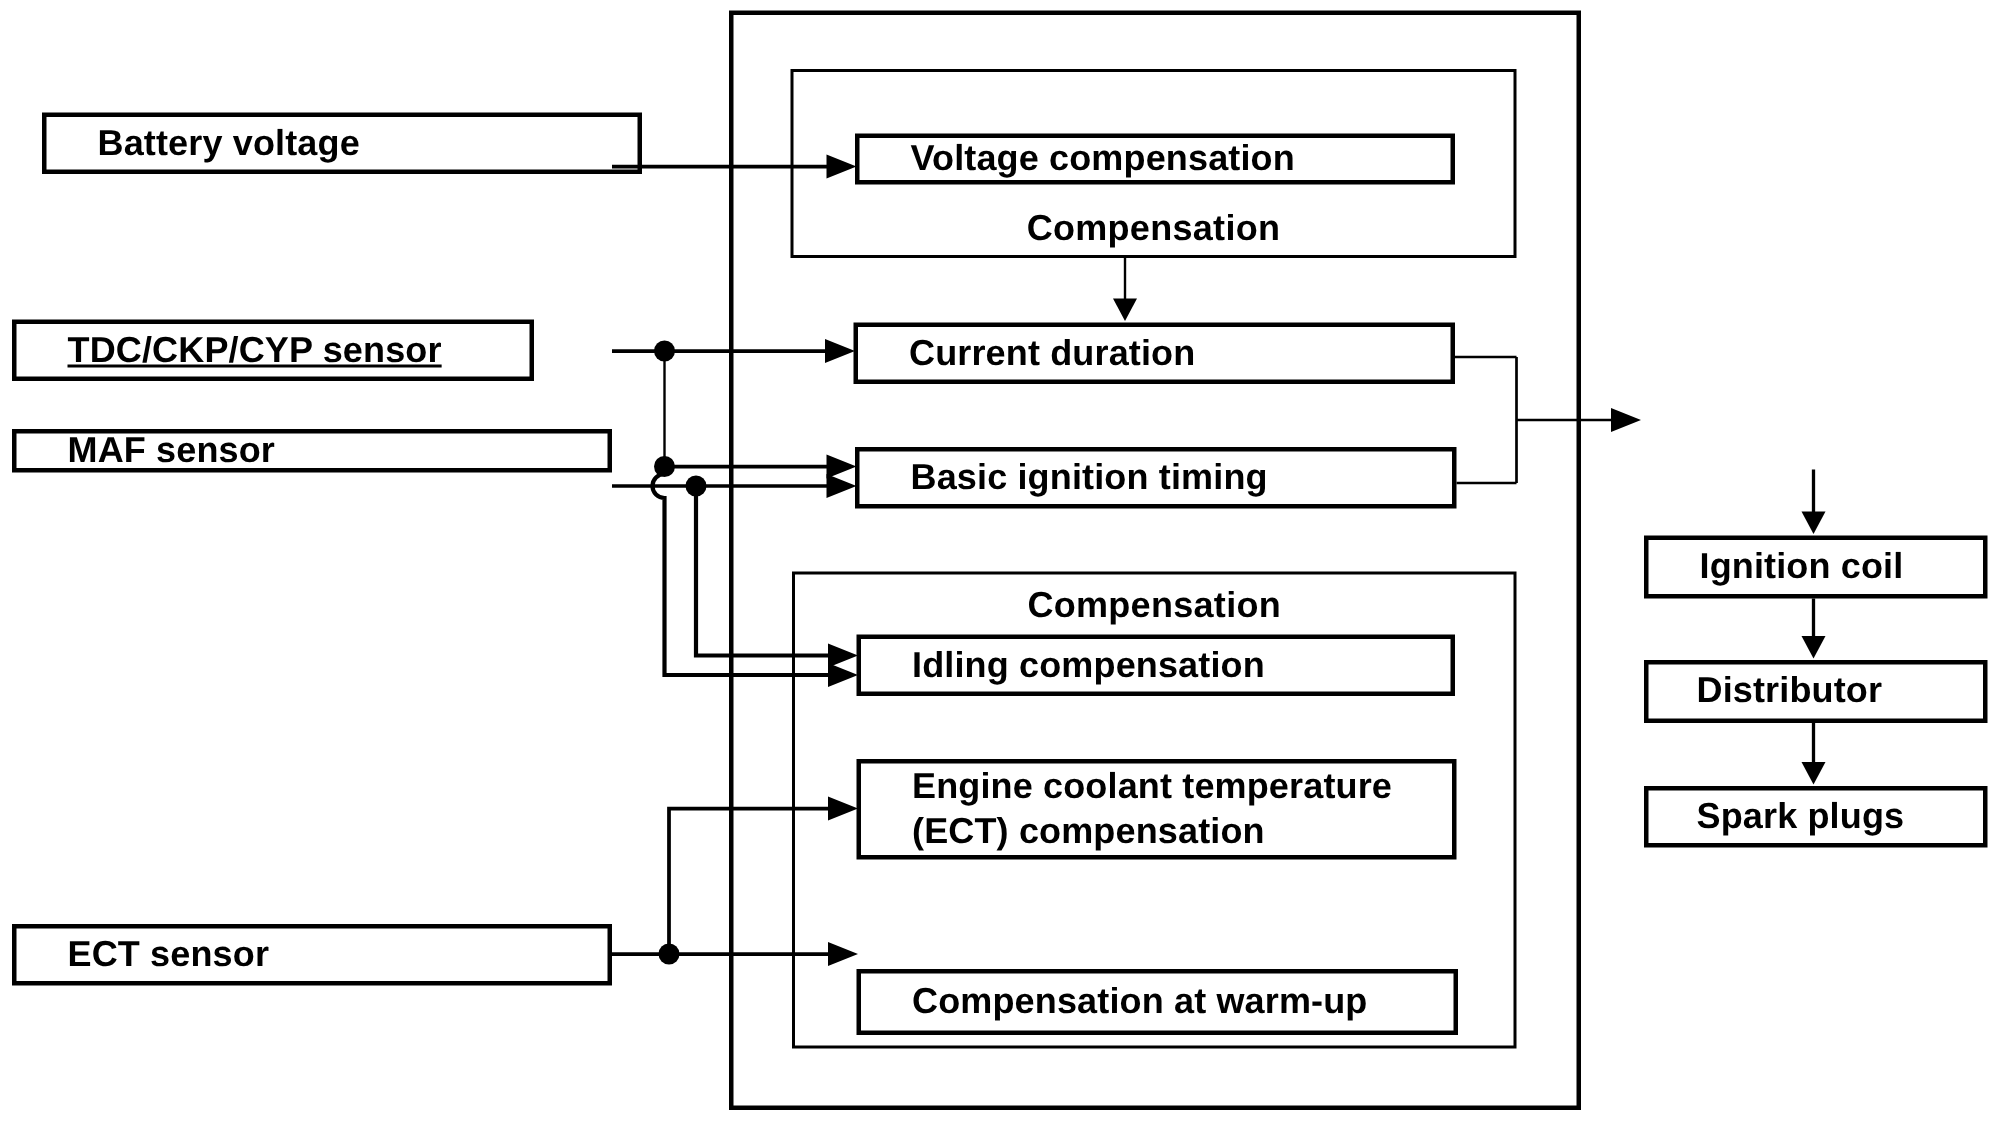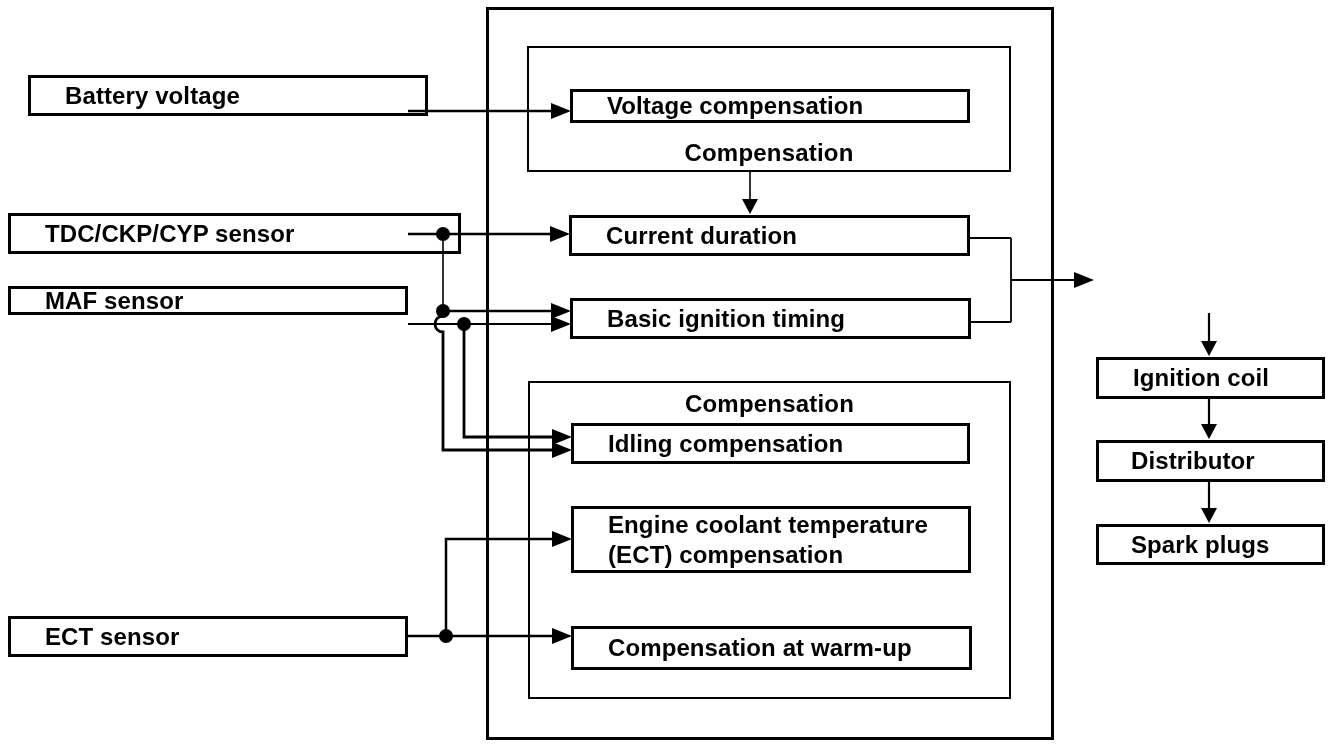--- a/index.html
+++ b/index.html
@@ -56,31 +56,31 @@
 <div class="stage">
 
   <div class="frame" style="left:486px; top:7px; width:568px; height:733px;"></div>
   <div class="group" style="left:527px; top:46px; width:484px; height:126px;"></div>
   <div class="group" style="left:528px; top:381px; width:483px; height:318px;"></div>
 
   <div class="grouplabel" style="left:527px; top:139px; width:484px;">Compensation</div>
   <div class="grouplabel" style="left:528px; top:390px; width:483px;">Compensation</div>
 
   <div class="box" style="left:8px; top:75px; width:400px; height:41px;margin-left:20px;">Battery voltage</div>
-  <div class="box" style="left:8px; top:213px; width:453px; height:41px;">TDC/CKP/CYP sensor</div>
+  <div class="box" style="left:8px; top:213px; width:348px; height:41px;text-decoration:underline;">TDC/CKP/CYP sensor</div>
   <div class="box" style="left:8px; top:286px; width:400px; height:29px;">MAF sensor</div>
   <div class="box" style="left:8px; top:616px; width:400px; height:41px;">ECT sensor</div>
 
   <div class="box" style="left:570px; top:89px; width:400px; height:34px;">Voltage compensation</div>
   <div class="box" style="left:569px; top:215px; width:401px; height:41px;">Current duration</div>
   <div class="box" style="left:570px; top:298px; width:401px; height:41px;">Basic ignition timing</div>
   <div class="box" style="left:571px; top:423px; width:399px; height:41px;">Idling compensation</div>
   <div class="box multiline" style="left:571px; top:506px; width:400px; height:67px;">Engine coolant temperature
 (ECT) compensation</div>
-  <div class="box" style="left:571px; top:626px; width:401px; height:44px;">Compensation at warm-up</div>
+  <div class="box" style="left:571px; top:646px; width:401px; height:44px;">Compensation at warm-up</div>
 
   <div class="box" style="left:1096px; top:357px; width:229px; height:42px; ">Ignition coil</div>
   <div class="box" style="left:1096px; top:440px; width:229px; height:42px; padding-left:32px;">Distributor</div>
   <div class="box" style="left:1096px; top:524px; width:229px; height:41px; padding-left:32px;">Spark plugs</div>
 
   <svg class="wires" viewBox="0 0 1344 748">
     <g stroke="#000000" fill="none">
       <path d="M408,111 H552" stroke-width="2.5"></path>
       <path d="M750,172 V201" stroke-width="1.6"></path>
       <path d="M408,234 H551" stroke-width="2.5"></path>

